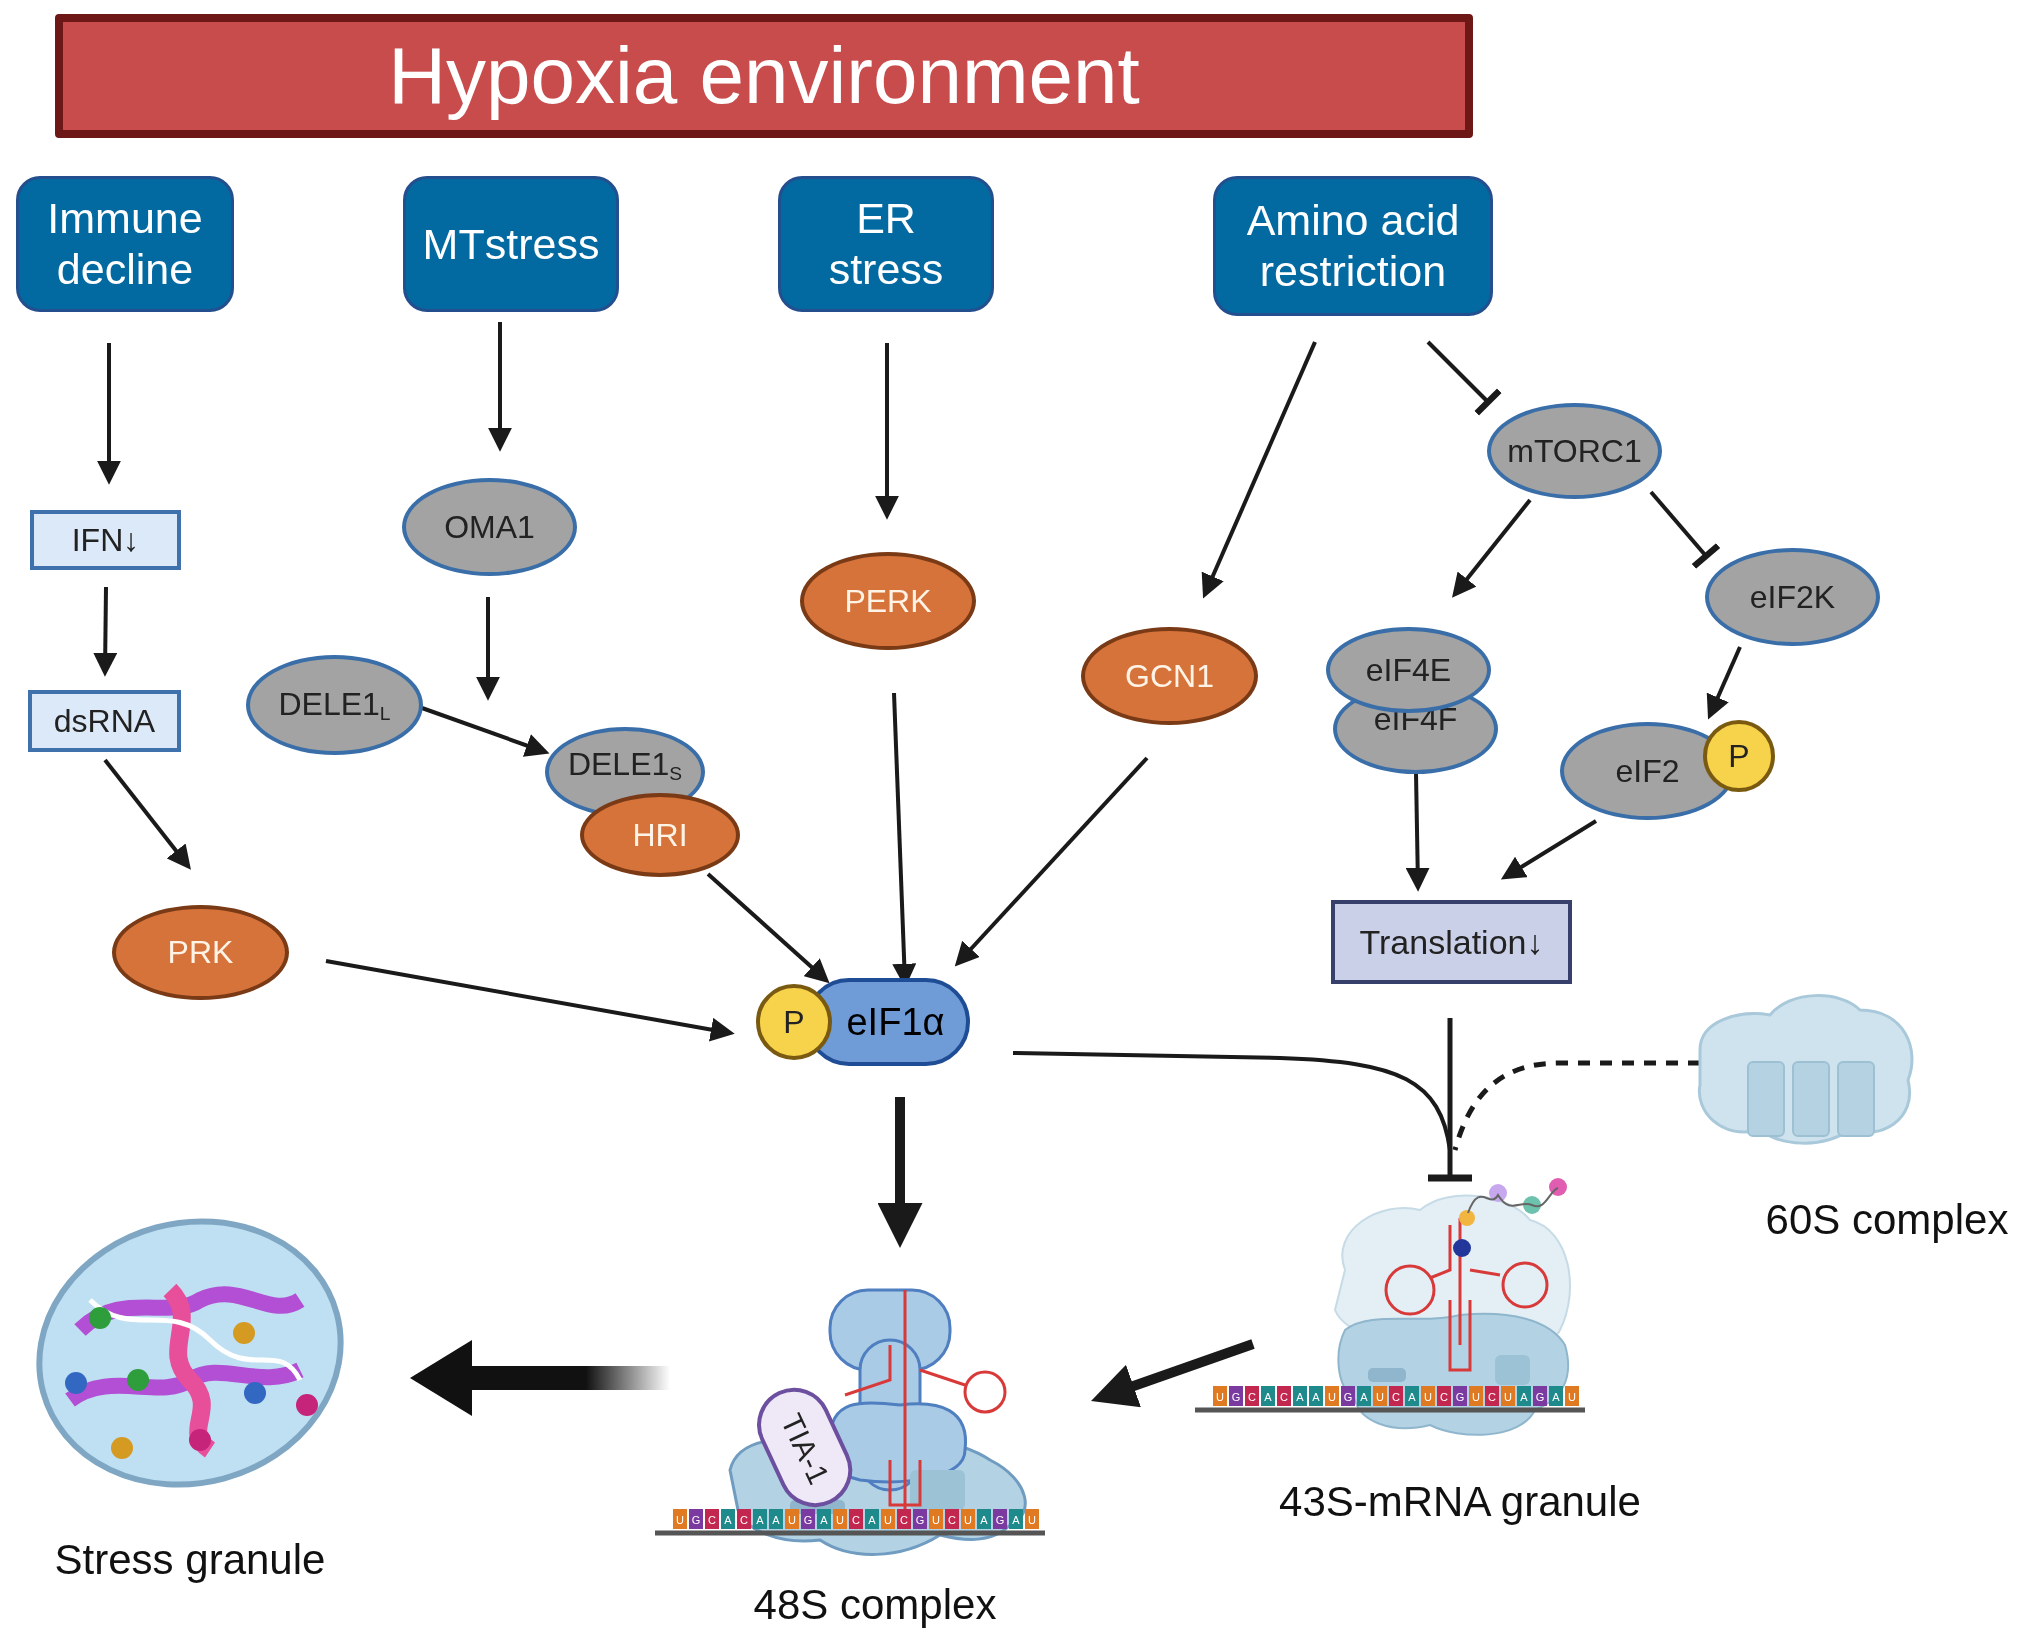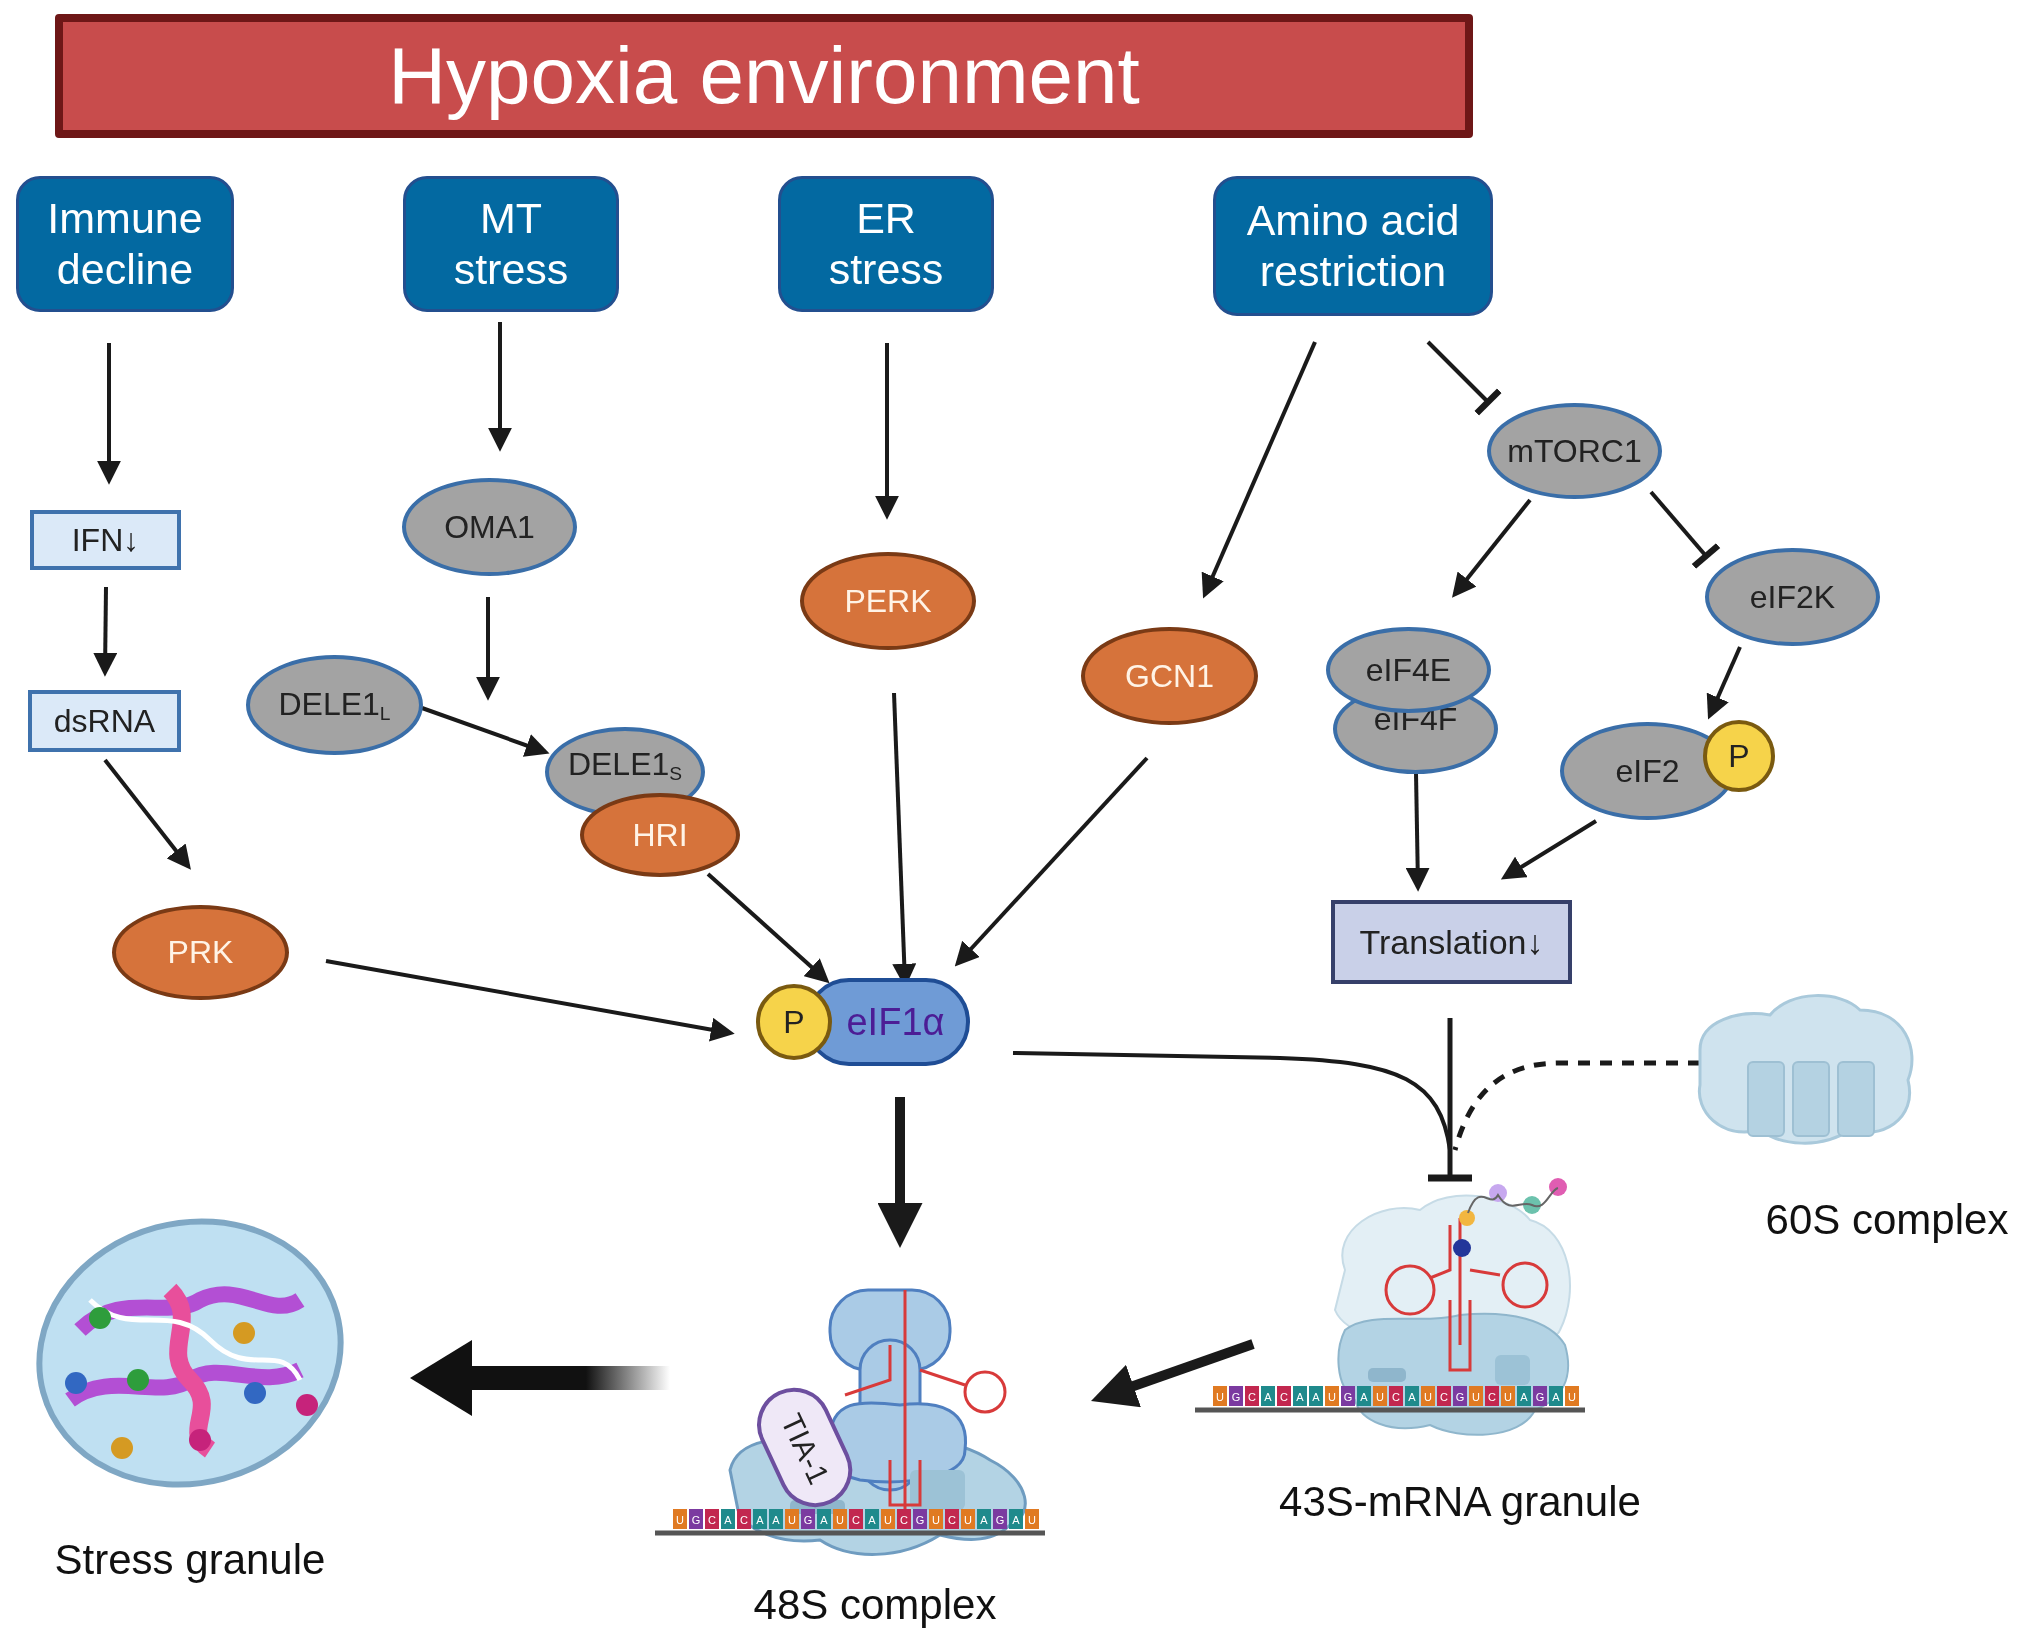--- a/index.html
+++ b/index.html
@@ -5,21 +5,21 @@
   html, body { margin:0; padding:0; background:#ffffff; }
   body { width:2031px; height:1644px; position:relative; overflow:hidden; font-family:"Liberation Sans", sans-serif; }
   #diagram { position:absolute; left:0; top:0; width:2031px; height:1644px; }
   .abs { position:absolute; box-sizing:border-box; display:flex; align-items:center; justify-content:center; text-align:center; }
   .banner { left:55px; top:14px; width:1418px; height:124px; background:#c84c4c; border:8px solid #6e1717; border-radius:4px; color:#ffffff; font-size:80px; }
   .stimulus { background:#0369a1; border:3px solid #234f8f; border-radius:24px; color:#ffffff; font-size:43px; line-height:1.18; }
   .rect-node { background:#dbe9f8; border:4px solid #3f72ad; color:#222; font-size:32px; }
   .ell-blue { background:#a3a3a3; border:4px solid #3a6ea8; border-radius:50%; color:#222; font-size:32px; }
   .ell-orange { background:#d6733b; border:4px solid #7a3a15; border-radius:50%; color:#fff3e6; font-size:32px; }
   .phos { background:#f6d34a; border:4px solid #7a5a10; border-radius:50%; color:#222; font-size:32px; }
-  .eif1a { background:#6f9bd6; border:4px solid #1f4d95; border-radius:44px; color:#4c1d95; font-size:38px; }
+  .eif1a { background:#6f9bd6; border:4px solid #1f4d95; border-radius:44px; color:#000000; font-size:38px; }
   .translation { background:#c9d0e8; border:4px solid #36406a; color:#222; font-size:34px; }
   .label { color:#111; font-size:42px; white-space:nowrap; }
   sub { font-size:0.6em; vertical-align:-0.25em; }
 </style>
 </head>
 <body>
 
 <svg id="diagram" viewBox="0 0 2031 1644" xmlns="http://www.w3.org/2000/svg">
   <defs>
     <marker id="ah" viewBox="0 0 10 10" refX="8" refY="5" markerWidth="6" markerHeight="6" orient="auto-start-reverse">
@@ -228,21 +228,21 @@
 </svg>
 
 <div class="abs banner">
     <span>Hypoxia environment</span>
   </div>
 
 <div class="abs stimulus" style="left:16px;top:176px;width:218px;height:136px;flex-direction:column;">
   <span>Immune</span>
   <span>decline</span>
 </div>
-<div class="abs stimulus" style="left:403px;top:176px;width:216px;height:136px;flex-direction:column;">
+<div class="abs stimulus" style="left:403px;top:176px;width:216px;height:136px;">
   <span>MT</span>
   <span>stress</span>
 </div>
 <div class="abs stimulus" style="left:778px;top:176px;width:216px;height:136px;flex-direction:column;justify-content:center;">
   <span>ER</span>
   <span>stress</span>
 </div>
 <div class="abs stimulus" style="left:1213px;top:176px;width:280px;height:140px;flex-direction:column;">
   <span>Amino acid</span>
   <span>restriction</span>

